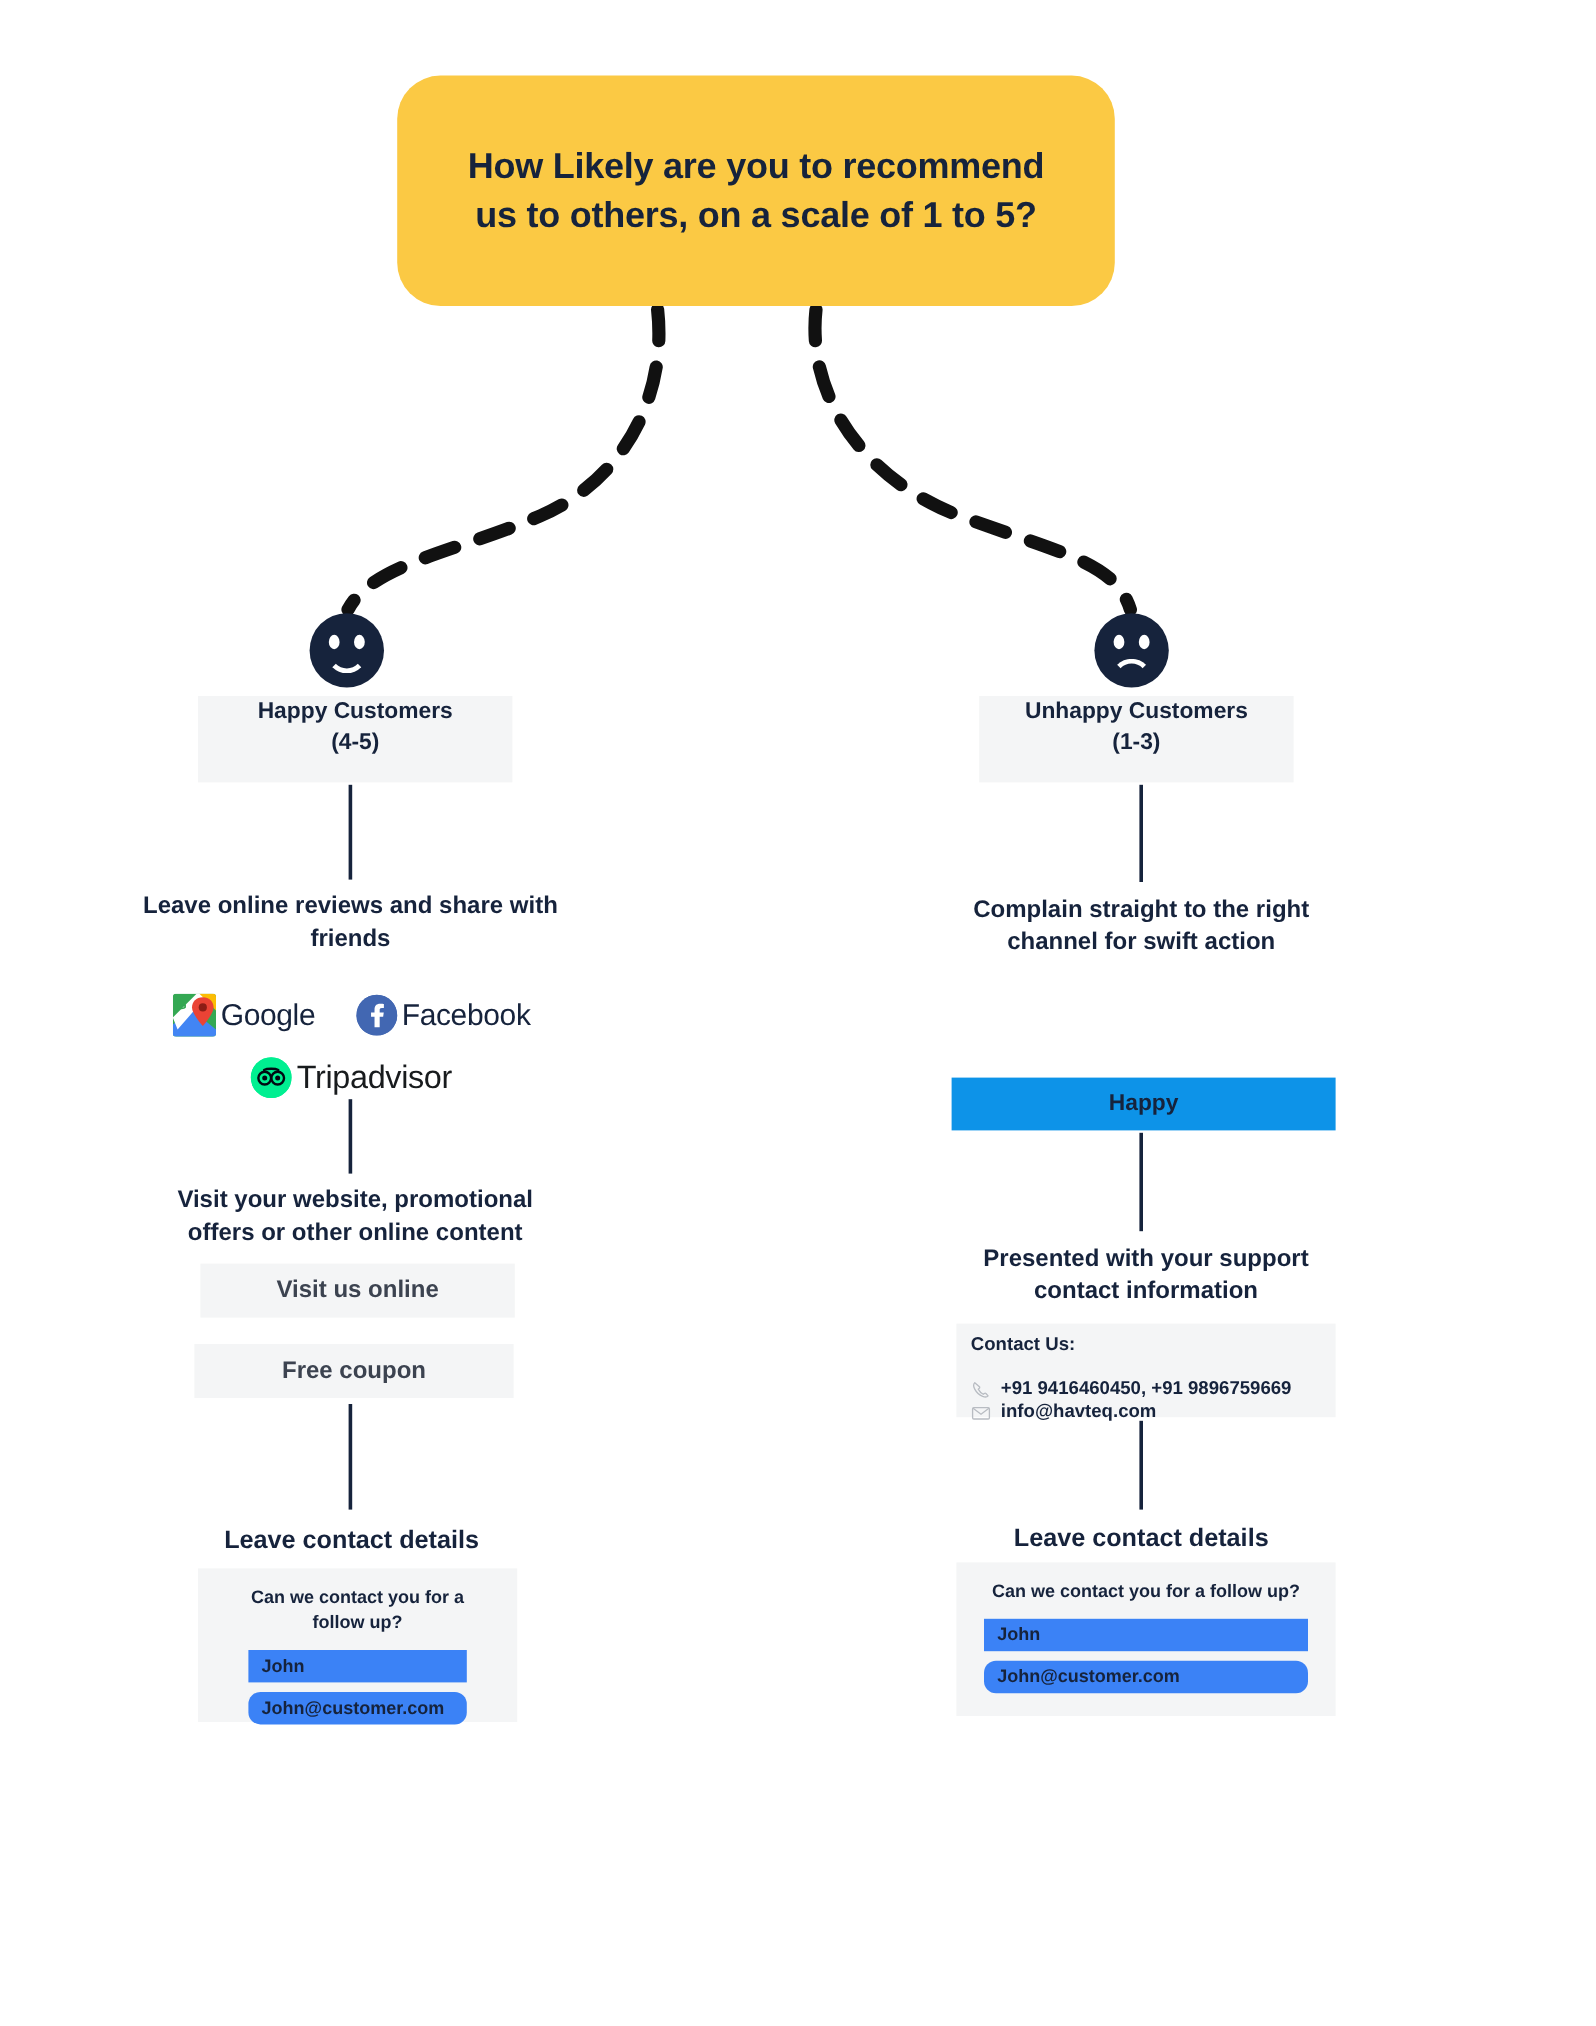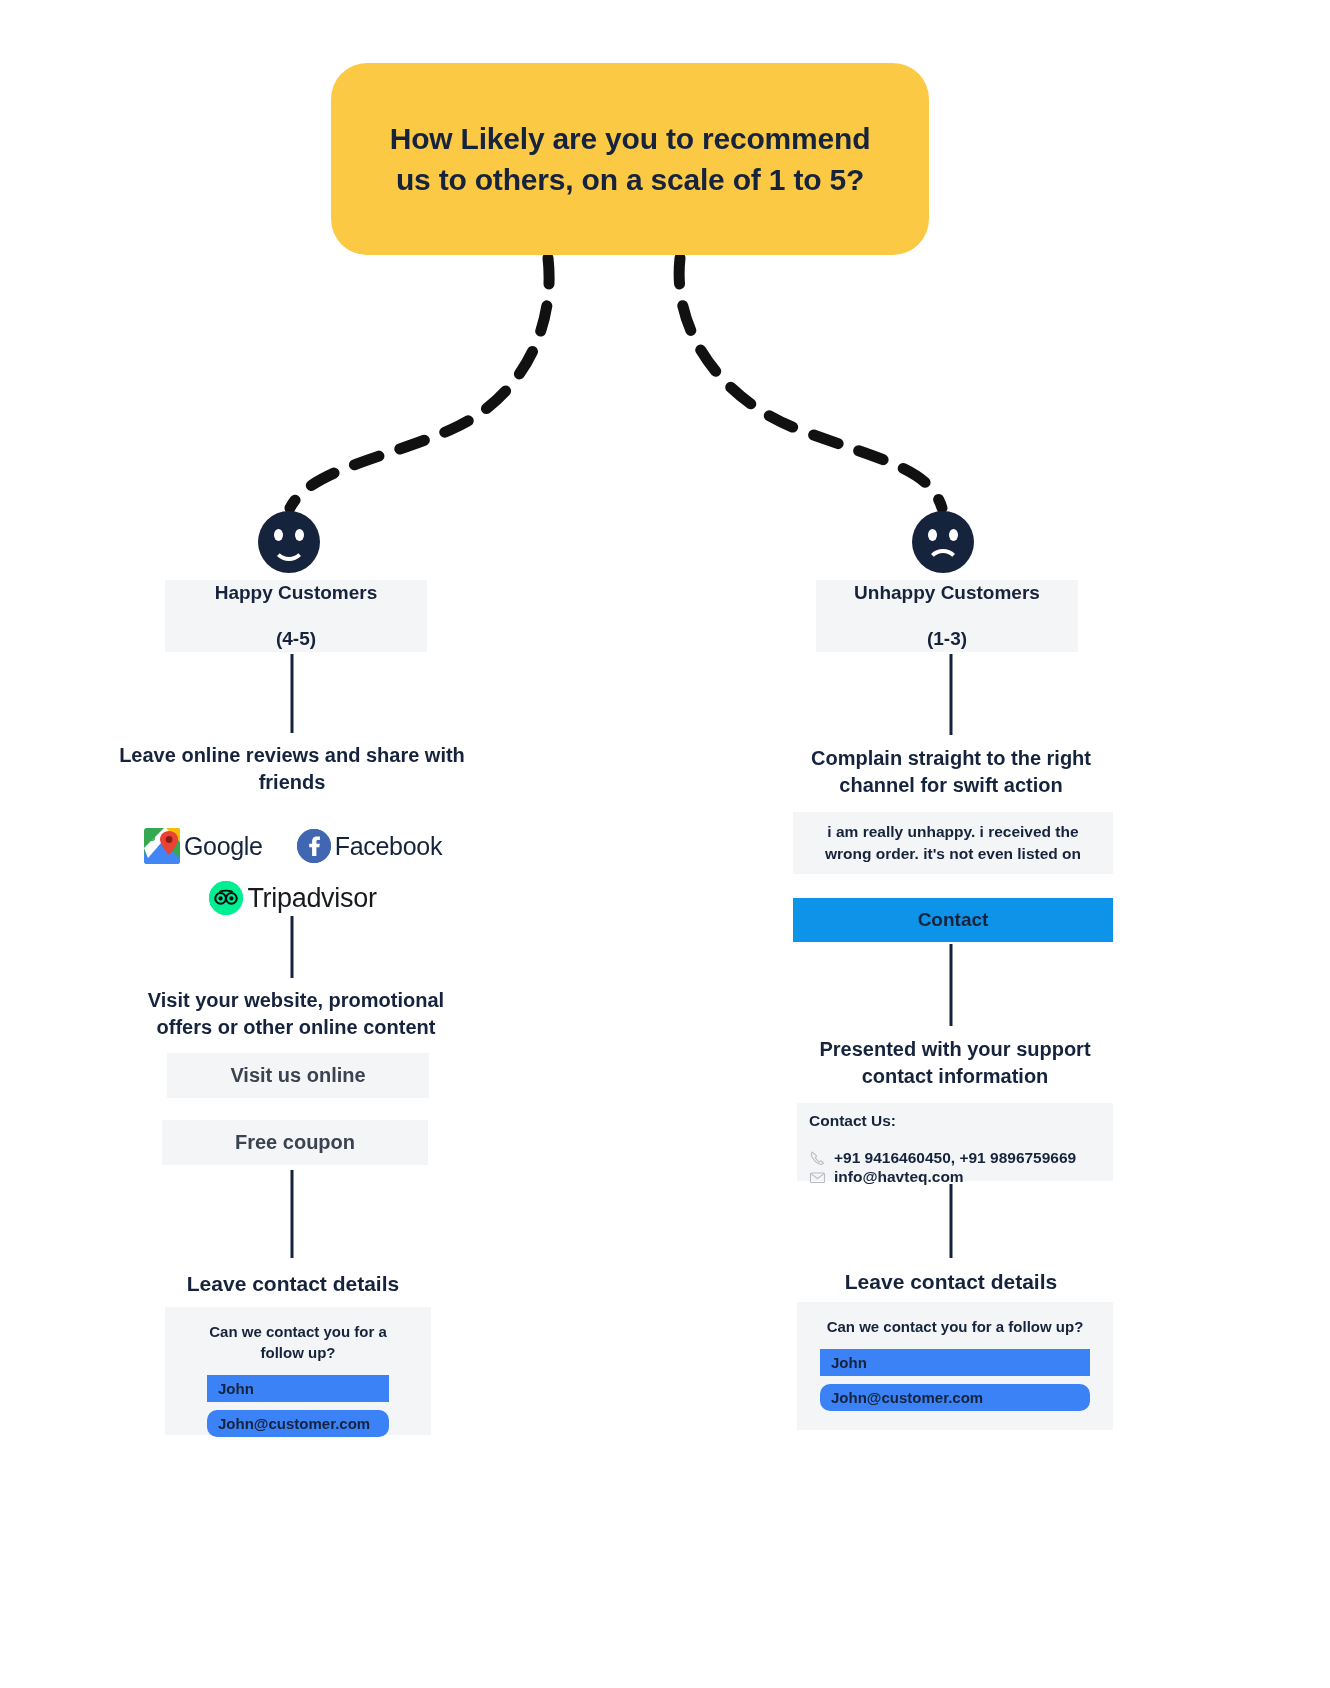--- a/index.html
+++ b/index.html
@@ -65,21 +65,21 @@
     border-right: 4px solid transparent;
     border-radius: 34px 34px 0 0;
   }
 
   
   .role-chip {
     position: absolute;
     width: 262px; height: 72px;
     background: #f4f5f6;
     display: flex; flex-direction: column;
-    align-items: center; justify-content: space-between;
+    align-items: center; justify-content: flex-start;
     font-size: 19px; font-weight: bold; line-height: 1.35;
     color: #16233c;
   }
   .role-chip.left  { left: 165px; top: 580px; }
   .role-chip.right { left: 816px; top: 580px; }
 
   
   .step-heading {
     position: absolute;
     text-align: center;
@@ -266,23 +266,22 @@
   <div class="step-heading" style="left:150px; top:1270px; width:286px; font-size:21px;">Leave contact details</div>
 
   <div class="contact-card" style="left:165px; top:1307px; width:266px; height:128px;">
     <div class="cc-q">Can we contact you for a follow up?</div>
     <div class="cc-field" style="width:182px;">John</div>
     <div class="cc-field" style="width:182px;">John@customer.com</div>
   </div>
 
   <div class="step-heading" style="left:778px; top:745px; width:346px;">Complain straight to the right channel for swift action</div>
 
-  <div class="complaint-box">i am really unhappy. i received the wrong order. it's not even listed on</div>
-
-  <div class="submit-btn">Contact</div>
+
+  <div class="submit-btn">Happy</div>
 
   <div class="step-heading" style="left:790px; top:1036px; width:330px;">Presented with your support contact information</div>
 
   <div class="contact-panel">
     <div class="contact-title">Contact Us:</div>
     <div class="contact-row">
       <svg class="ci" viewBox="0 0 17 17">
         <path d="M3.3 2.2 C2.2 3.3 2 5.2 3.3 7.6 C4.8 10.5 7.2 12.6 9.9 13.7 C12 14.5 13.6 14.2 14.4 13.2 L12.6 11.2 C12.2 10.8 11.7 10.9 11.3 11.2 L10.4 11.9 C9 11.2 7.2 9.5 6.2 7.6 L7.1 6.8 C7.5 6.5 7.5 6 7.2 5.6 Z" fill="none" stroke="#b8bcc2" stroke-width="1.1" stroke-linejoin="round"></path>
       </svg>
       <span class="ctext">+91 9416460450, +91 9896759669</span>

